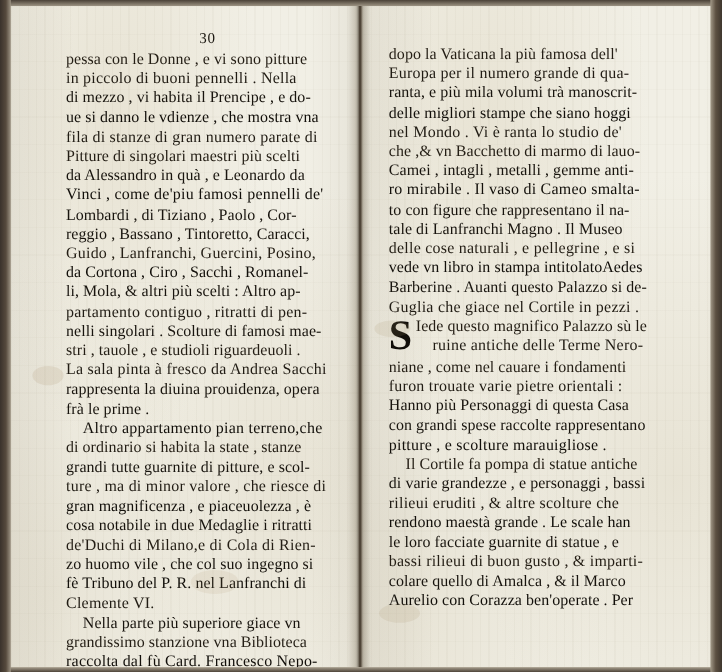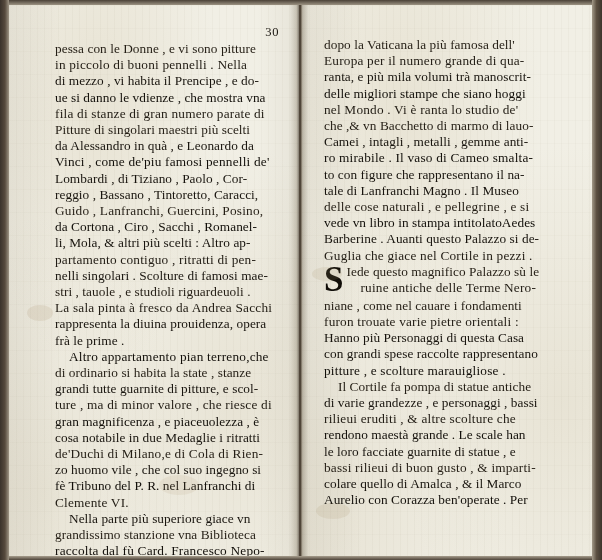--- a/index.html
+++ b/index.html
@@ -121,21 +121,21 @@
   #leaf-left .textblock  { margin: 20px 22px 0 46px; }
   #leaf-right .textblock { margin: 16px 18px 0 22px; }
 
   .folio {
     font-size: 12.5px;
     letter-spacing: .6px;
     margin-bottom: 2px;
     height: 14px;
     color: #1a1610;
   }
-  .folio-left  { text-align: right;  margin-left: 12px; }
+  .folio-left  { text-align: center;  margin-left: 12px; }
   .folio-right { text-align: right; margin-right: 10px; }
 
   .line {
     font-size: 13.3px;
     line-height: 16.2px;
     white-space: pre;
     letter-spacing: .05px;
     color: #18140e;
     text-rendering: optimizeLegibility;
   }

